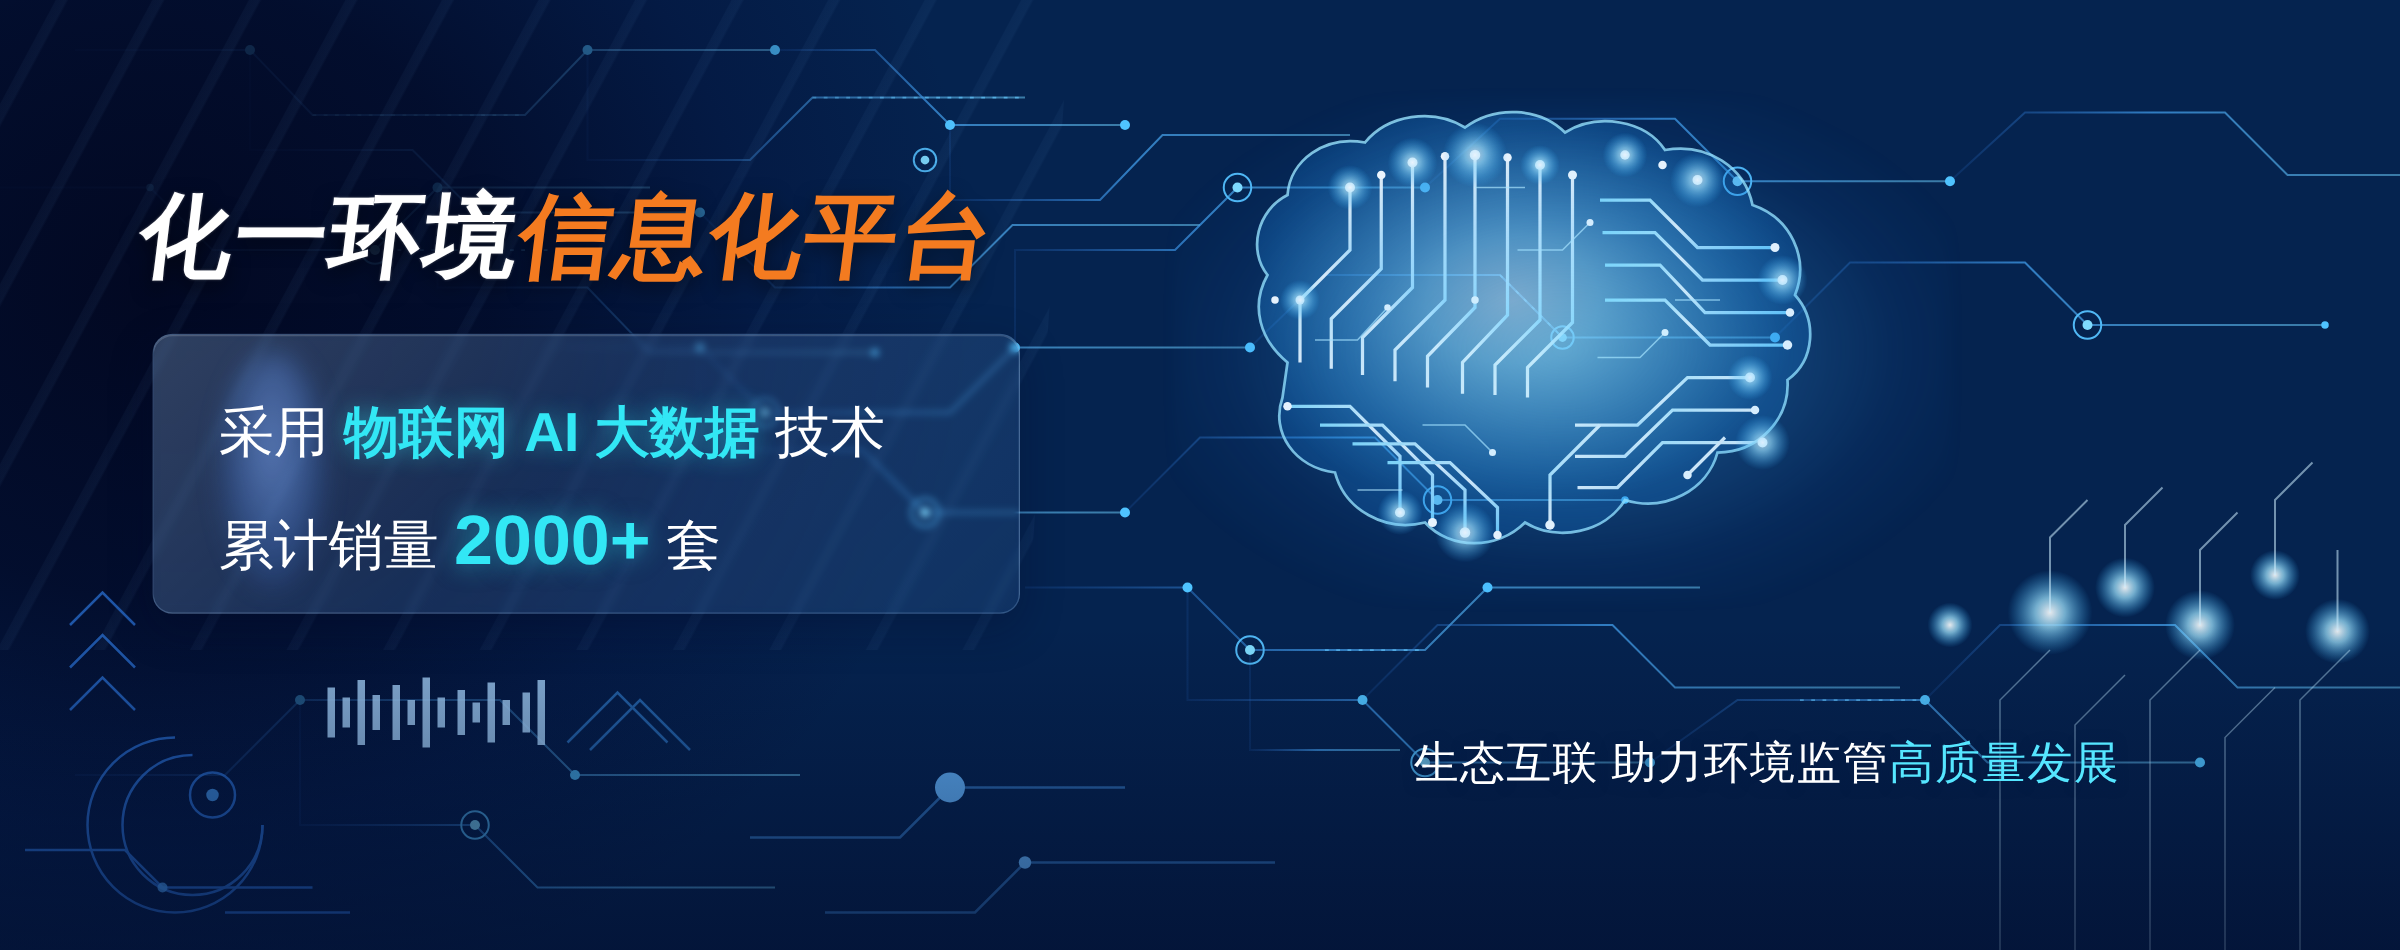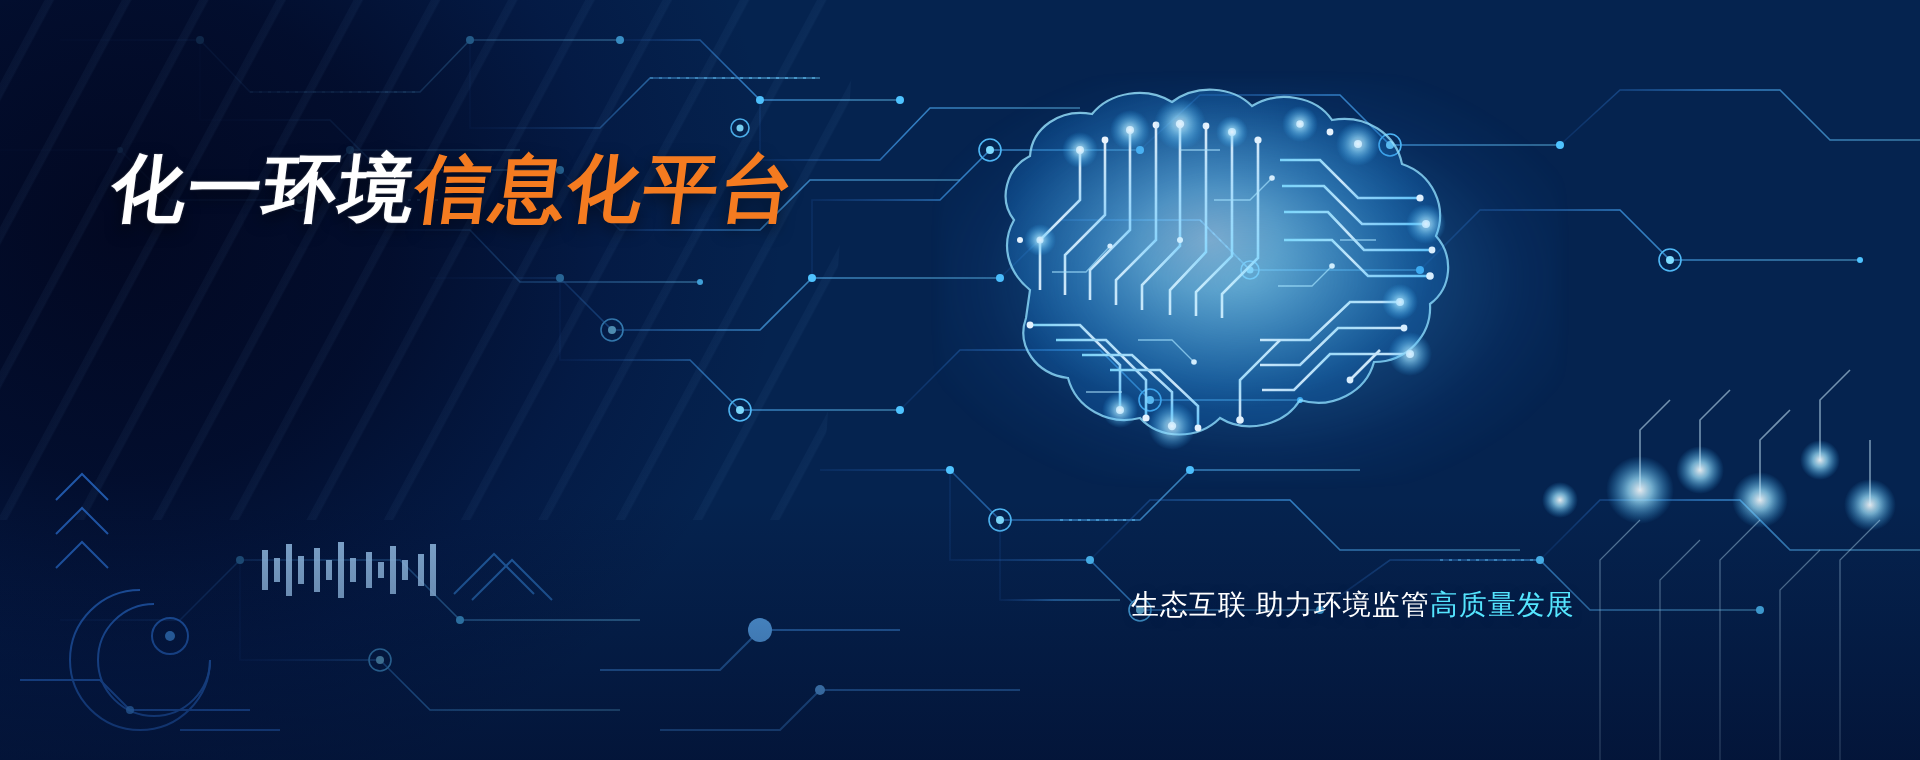--- a/index.html
+++ b/index.html
@@ -77,22 +77,22 @@
     font-family:"Liberation Sans","DejaVu Sans",sans-serif;
   }
   .row1{top:49px;font-size:44px;}
   .row2{top:131px;font-size:44px;}
   .t-white{color:#ffffff;font-weight:normal;}
   .t-cyan{color:#32e7f5;font-weight:bold;text-shadow:0 0 18px rgba(50,231,245,.45);}
   .t-cyan-num{color:#32e7f5;font-weight:bold;font-size:56px;text-shadow:0 0 20px rgba(50,231,245,.5);}
   
   .tagline{
     position:absolute;left:1131px;top:586px;white-space:nowrap;
-    font-size:28px;letter-spacing:1px;
-    font-family:Liberation Sans, sans-serif;
+    font-size:36px;letter-spacing:1px;
+    font-family:Liberation Serif, serif;
     text-shadow:0 2px 10px rgba(0,25,70,.55);
   }
   .tagline .tg-white{color:#ffffff;}
   .tagline .tg-cyan{color:#55e6ff;}
   
   .deco{position:absolute;pointer-events:none;}
 </style>
 </head>
 <body>
 
@@ -439,18 +439,33 @@
         <circle cx="220" cy="220" r="5"></circle>
     </g>
   </svg>
 
   <div class="vignette-bottom"></div>
 
   <div class="headline">
     <span class="hl-white">化一环境</span><span class="hl-accent">信息化平台</span>
   </div>
 
+  <div class="glass">
+    <div class="blob"></div>
+
+    <div class="glass-row row1">
+      <span class="t-white">采用</span>
+      <span class="t-cyan">物联网 AI 大数据</span>
+      <span class="t-white">技术</span>
+    </div>
+
+    <div class="glass-row row2">
+      <span class="t-white">累计销量</span>
+      <span class="t-cyan-num">2000+</span>
+      <span class="t-white">套</span>
+    </div>
+  </div>
 
   <div class="tagline">
     <span class="tg-white">生态互联 助力环境监管</span><span class="tg-cyan">高质量发展</span>
   </div>
 
 </div>
 
 </body></html>

